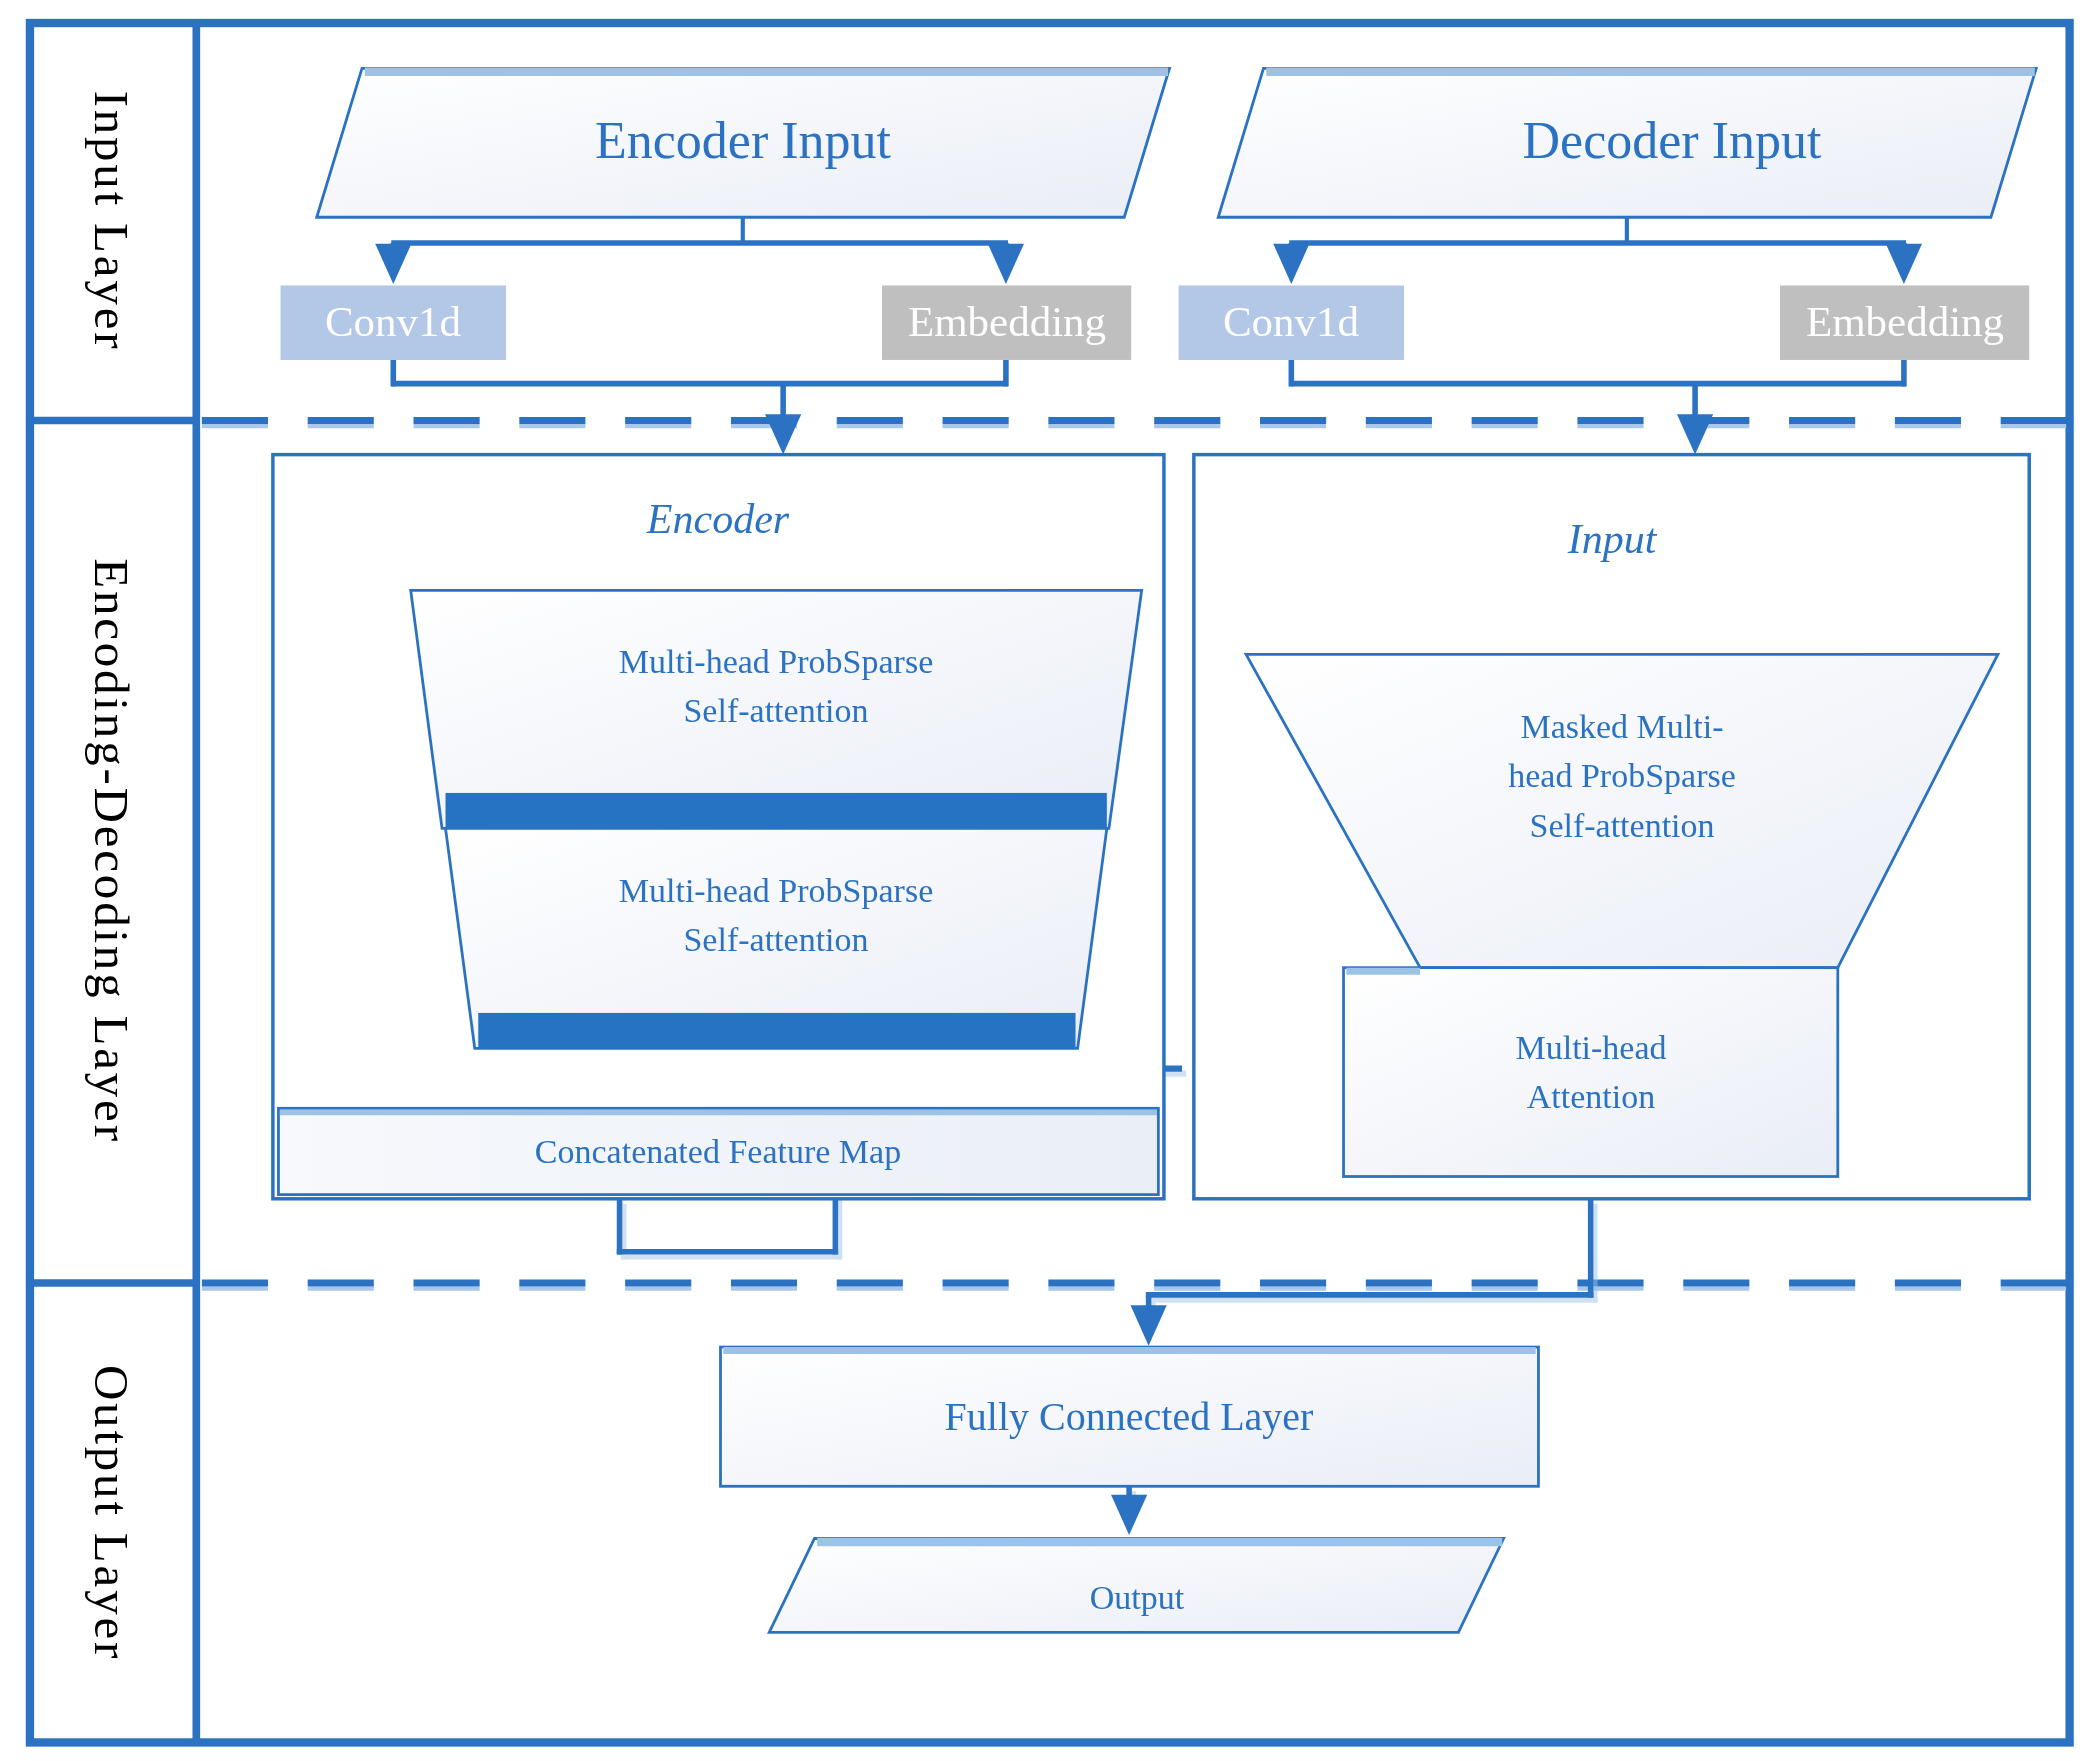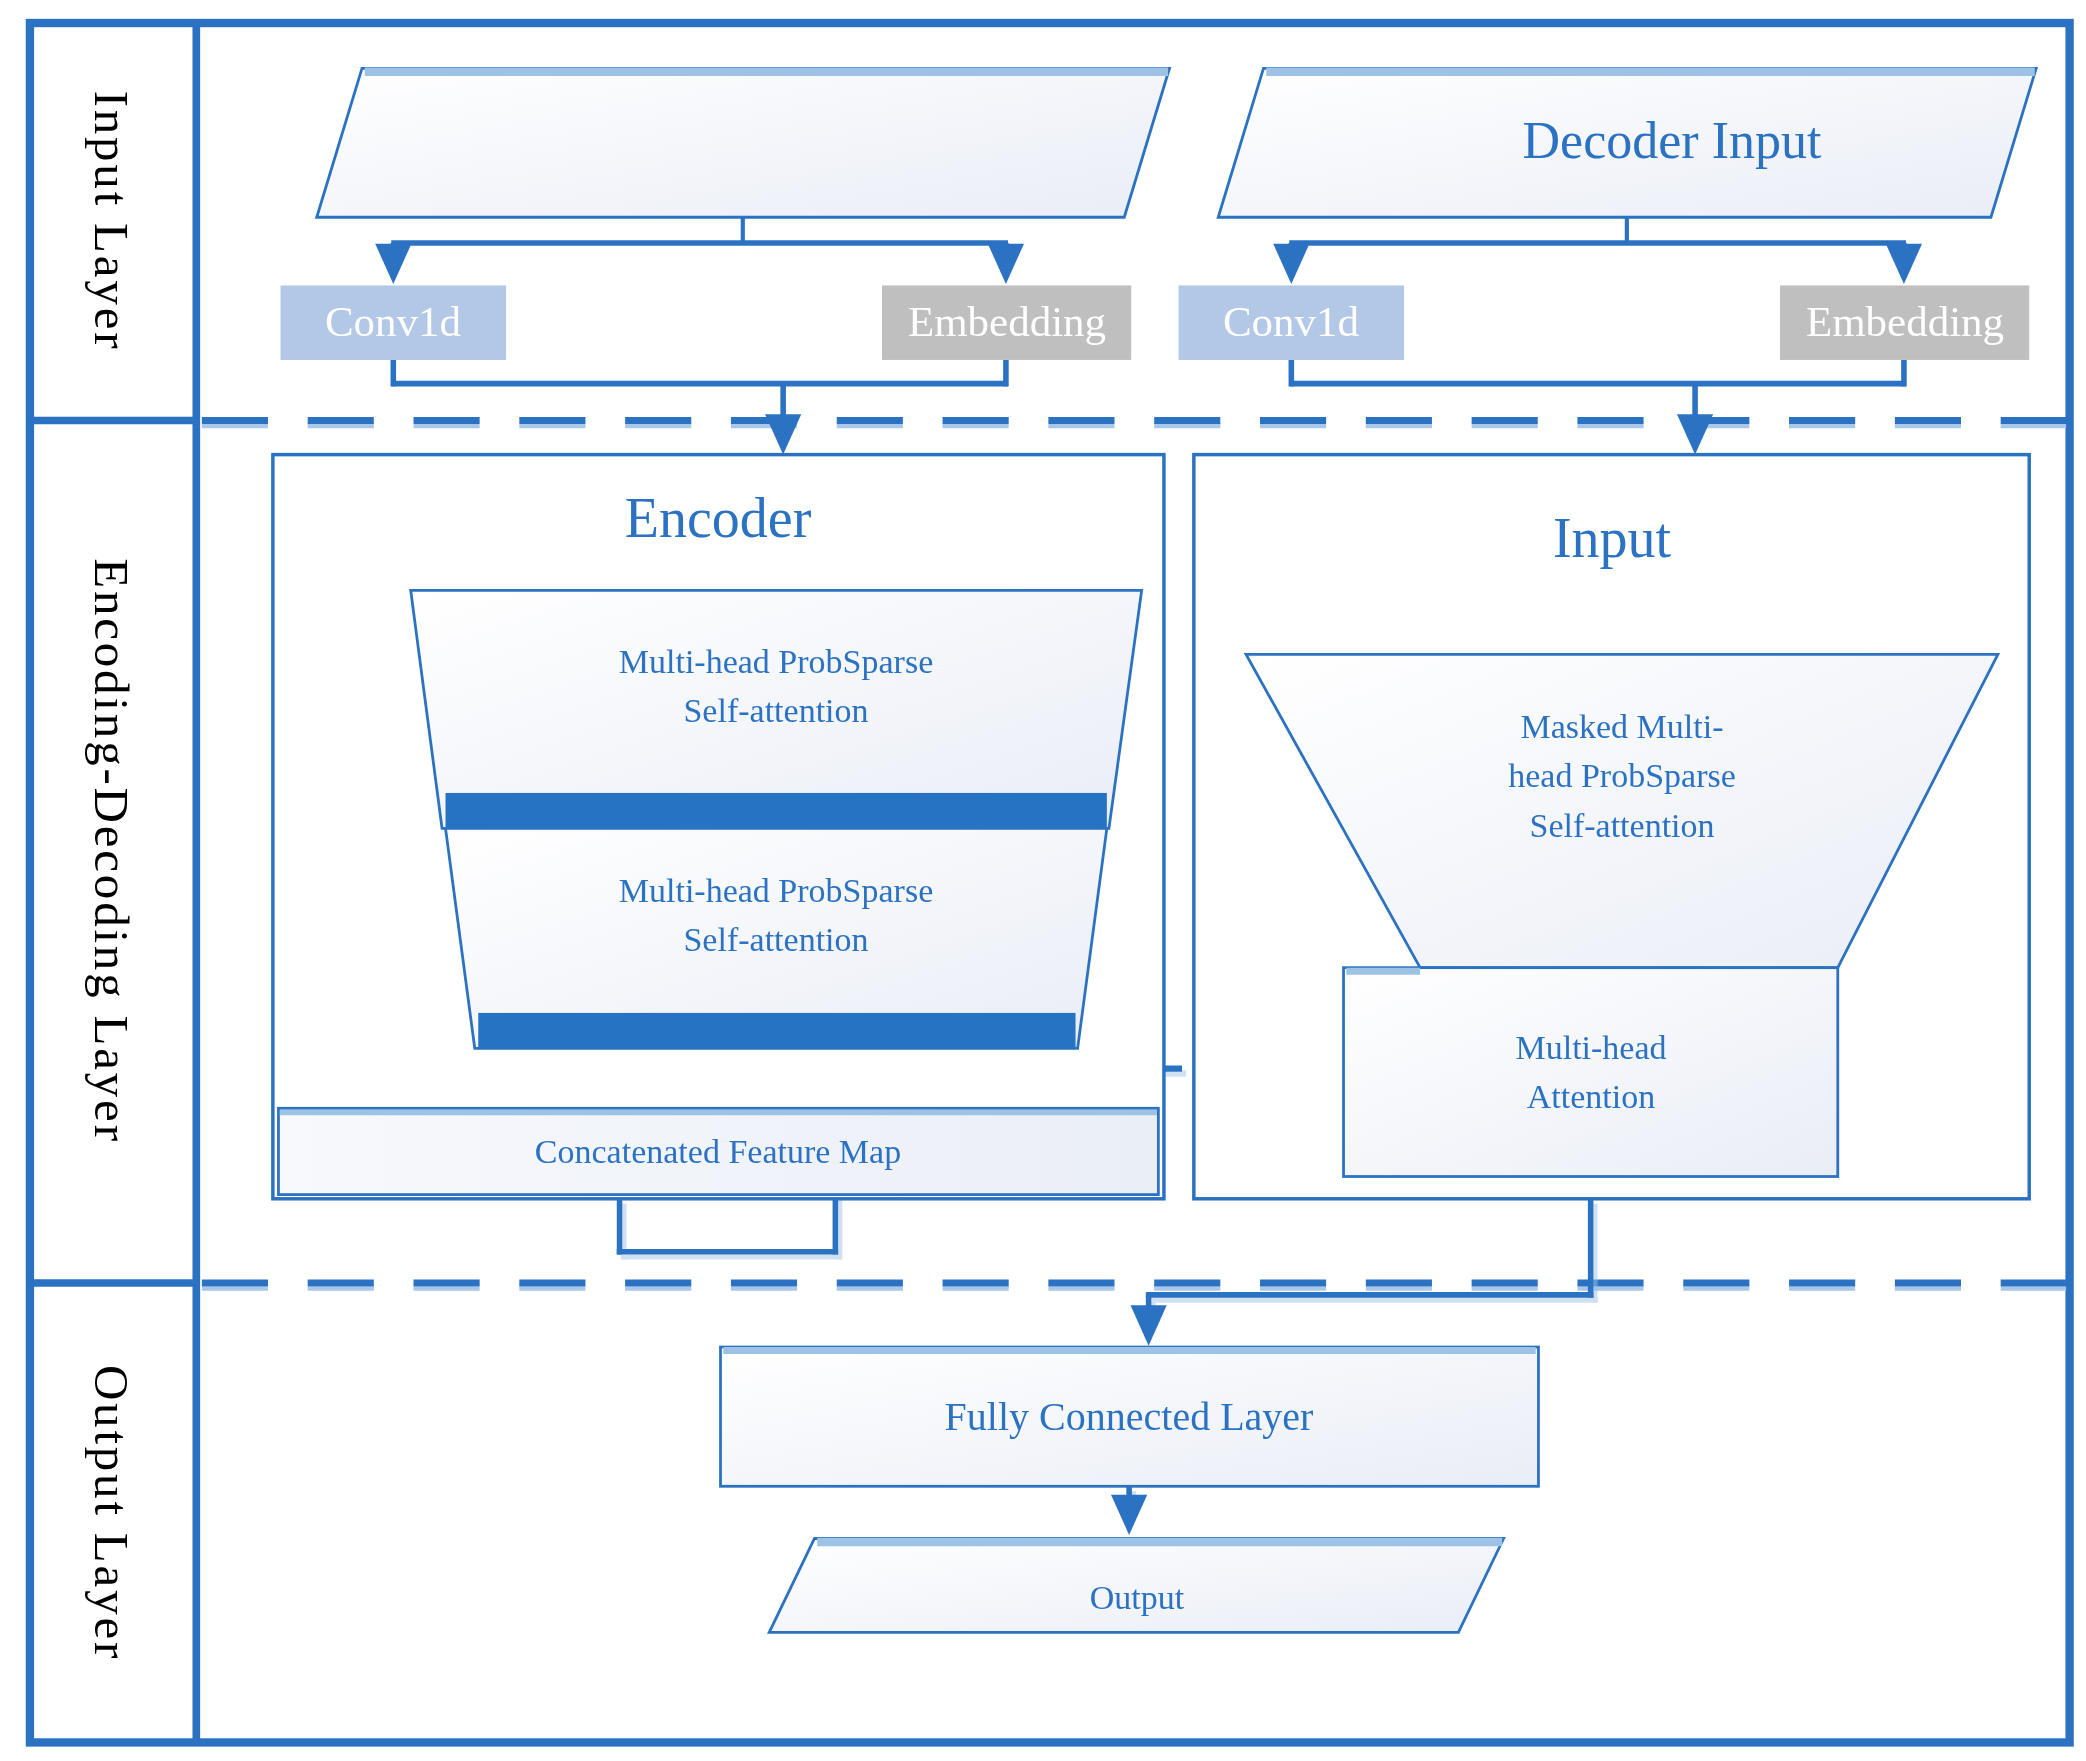--- a/index.html
+++ b/index.html
@@ -2,21 +2,21 @@
 <html style="font-size:11px"><head>
 <meta charset="utf-8">
 <style>
   html,body{margin:0;padding:0;background:#ffffff;}
   #canvas{position:relative;width:2087px;height:1762px;background:#ffffff;overflow:hidden;
           font-family:"Liberation Serif","DejaVu Serif",serif;}
   #diagram-svg{position:absolute;left:0;top:0;}
   .label{position:absolute;transform:translate(-50%,-50%);text-align:center;
          color:#2b72c2;white-space:nowrap;line-height:1.45;}
   .lbl-74{font-size:52px;}
-  .lbl-84{font-size:56px;}
+  .lbl-84{font-size:42px;font-style:italic;}
   .lbl-66{font-size:34px;}
   .lbl-62{font-size:43px;color:#ffffff;}
   .lbl-58{font-size:40px;}
   .vlabel{position:absolute;transform:translate(-50%,-50%) rotate(90deg);
           color:#000000;font-size:49px;letter-spacing:2.8px;white-space:nowrap;}
   .multiline span{display:block;}
 </style>
 </head>
 <body>
 
@@ -123,20 +123,21 @@
     <rect x="1035" y="1935" width="1175" height="200" fill="url(#gShape)" stroke="#2b72c2" stroke-width="4"></rect>
     <line x1="1039" y1="1940" x2="2206" y2="1940" stroke="#9cc2e5" stroke-width="10"></line>
     <polygon points="1105,2345 1170,2210 2160,2210 2095,2345" fill="url(#gShape)" stroke="#2b72c2" stroke-width="4"></polygon>
     <line x1="1174" y1="2215" x2="2158" y2="2215" stroke="#9cc2e5" stroke-width="12"></line>
   </svg>
 
   <div class="vlabel" style="left:111px;top:221px;">Input Layer</div>
   <div class="vlabel" style="left:111px;top:851px;">Encoding-Decoding Layer</div>
   <div class="vlabel" style="left:111px;top:1513px;">Output Layer</div>
 
+  <div class="label lbl-74" style="left:743px;top:141px;">Encoder Input</div>
   <div class="label lbl-74" style="left:1672px;top:141px;">Decoder Input</div>
   <div class="label lbl-62" style="left:393px;top:322px;">Conv1d</div>
   <div class="label lbl-62" style="left:1007px;top:322px;">Embedding</div>
   <div class="label lbl-62" style="left:1291px;top:322px;">Conv1d</div>
   <div class="label lbl-62" style="left:1905px;top:322px;">Embedding</div>
 
   <div class="label lbl-84" style="left:718px;top:519px;">Encoder</div>
   <div class="label lbl-66 multiline" style="left:776px;top:686px;">
     <span>Multi-head ProbSparse</span>
     <span>Self-attention</span>

